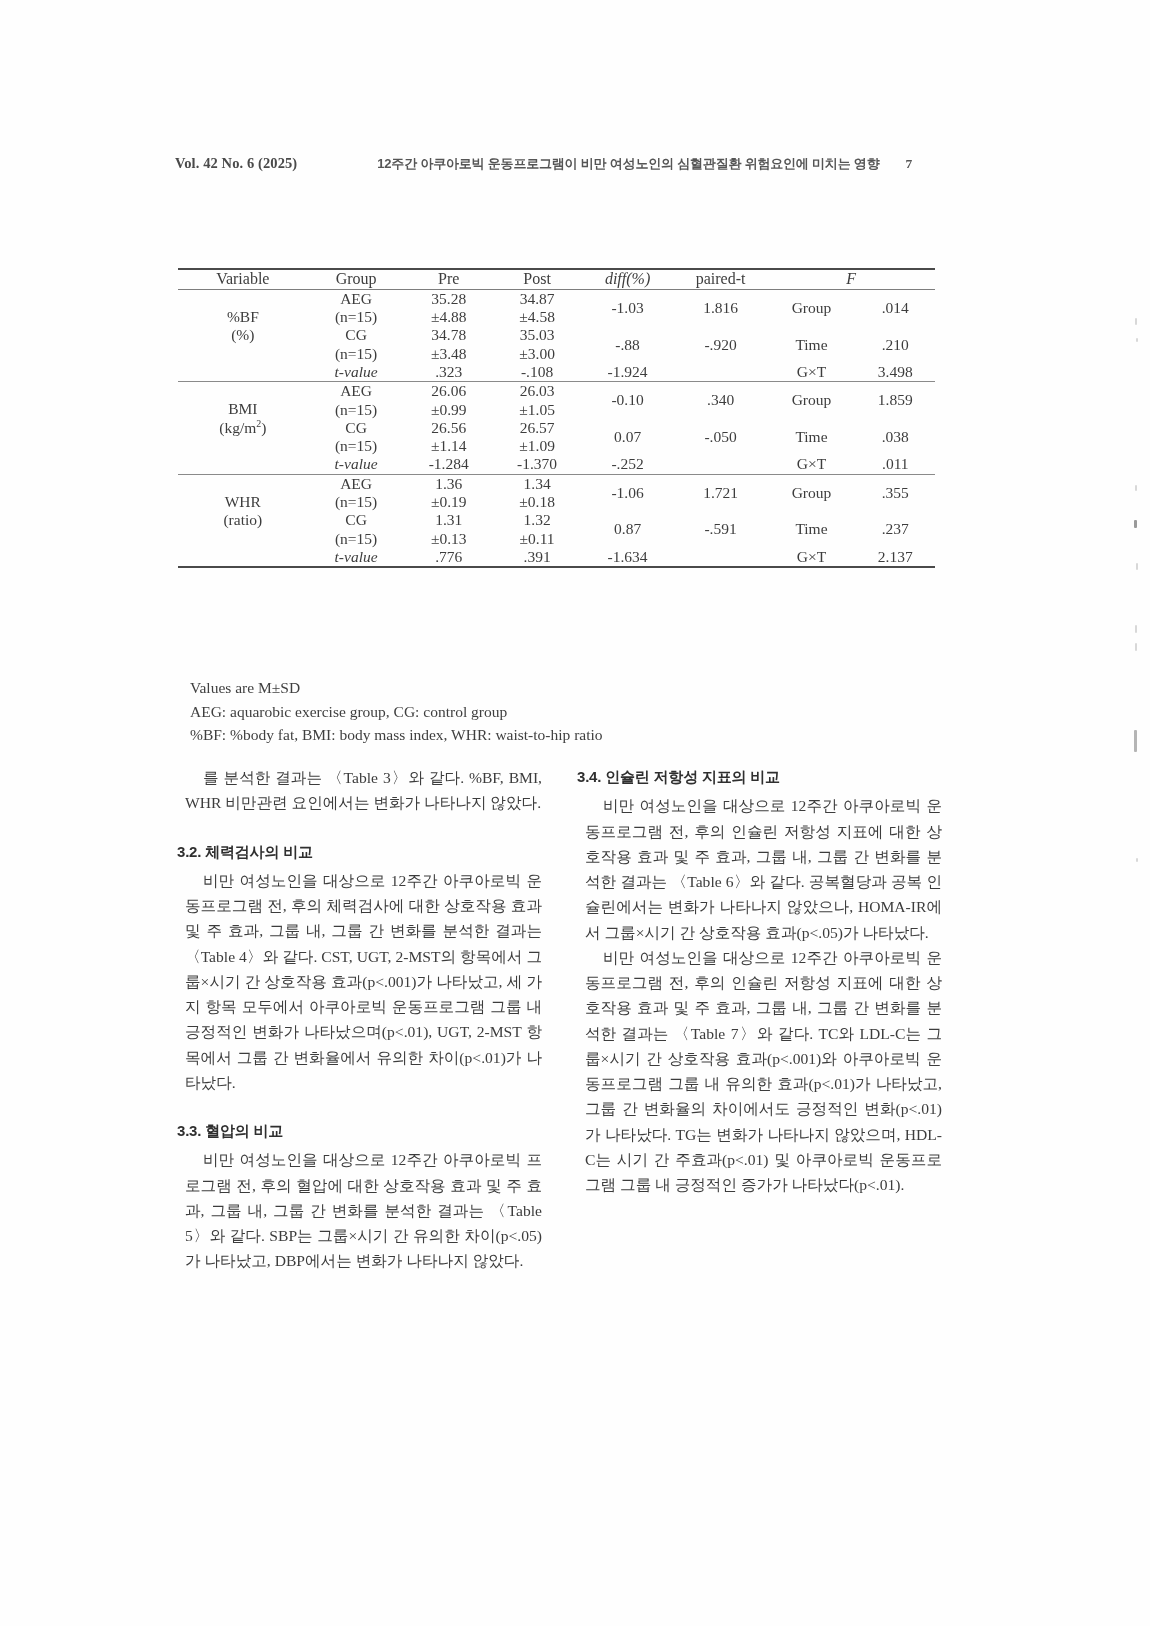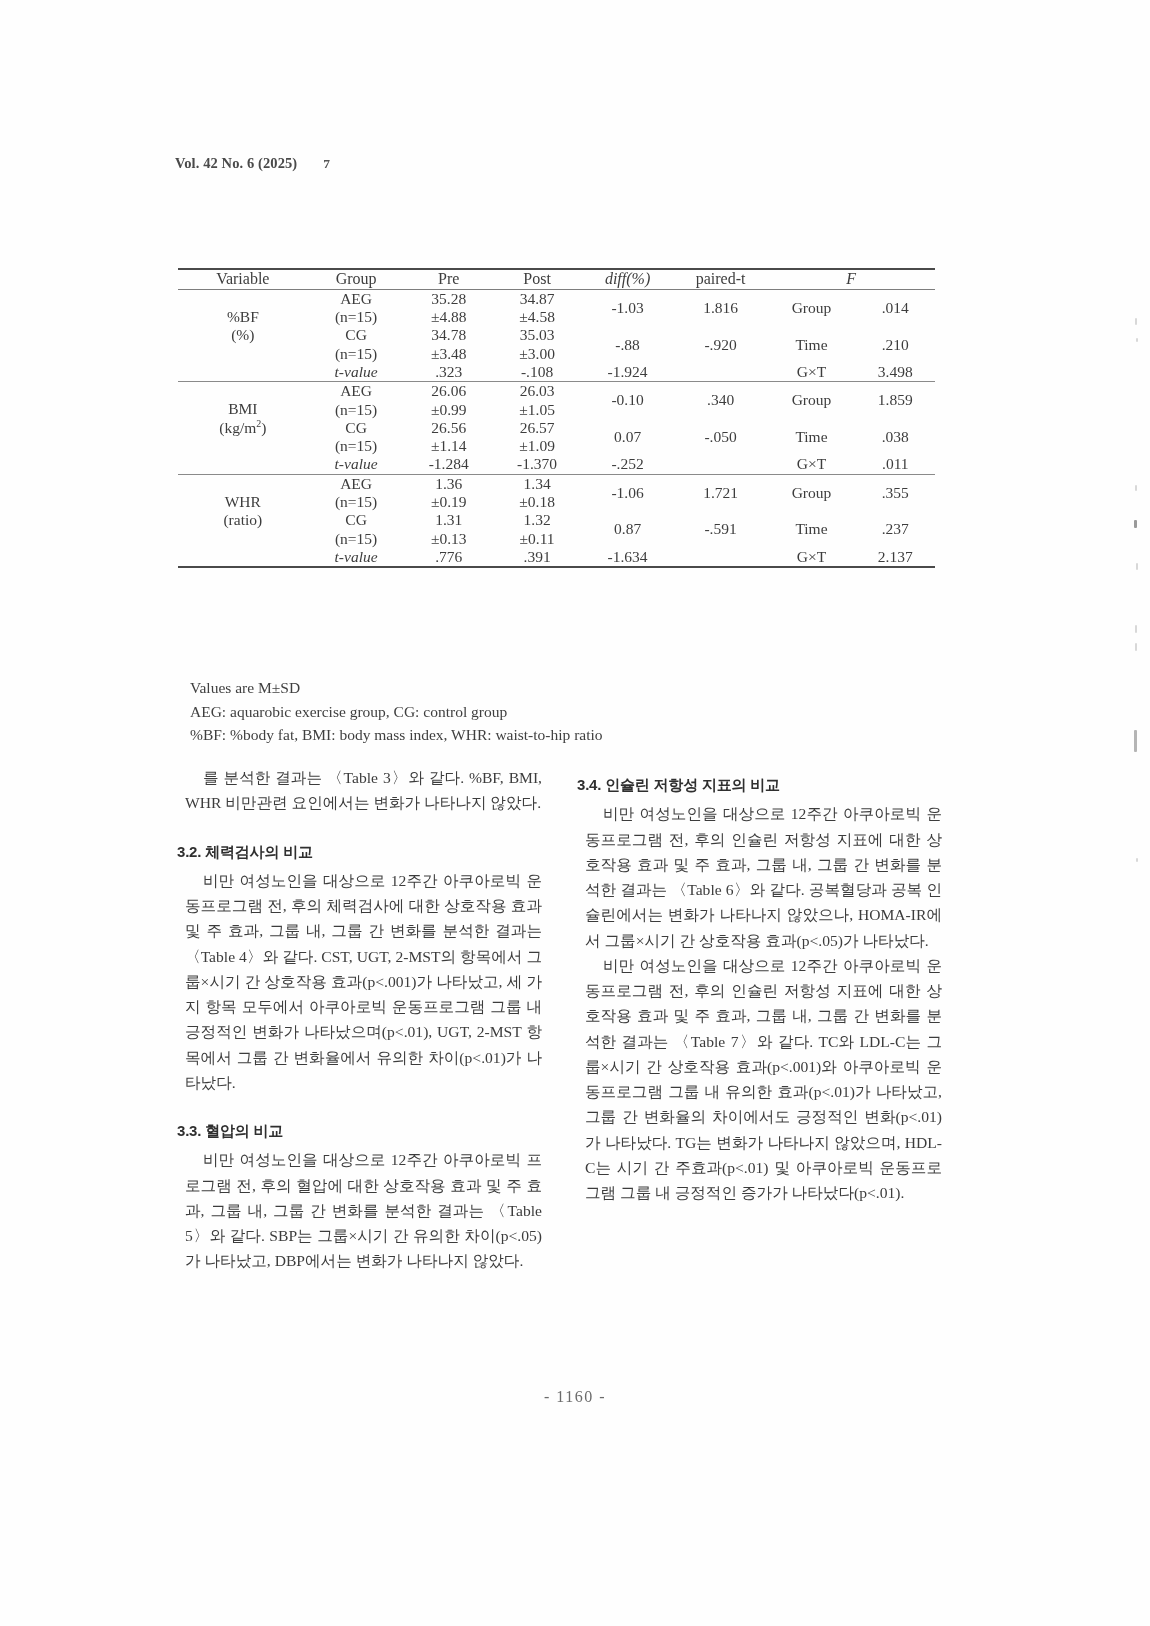--- a/index.html
+++ b/index.html
@@ -155,21 +155,21 @@
   .col-right { left: 577px; }
 
   .sec-head {
     font-family: "Liberation Sans", "DejaVu Sans", sans-serif;
     font-weight: bold;
     font-size: 15px;
     color: #2f2f2f;
     margin: 22px 0 4px 0;
     letter-spacing: -0.2px;
   }
-  .sec-head:first-child { margin-top: 8px; }
+  .sec-head:first-child { margin-top: 0; }
   p.para {
     margin: 0 0 0 8px;
     text-align: justify;
     text-justify: inter-character;
     text-indent: 18px;
     word-break: break-all;
   }
   p.para + .sec-head { margin-top: 24px; }
 
   
@@ -191,20 +191,21 @@
     border-radius: 1px;
   }
 </style>
 </head>
 <body>
 
 <div class="page">
 
   <div class="running-head">
     <span class="rh-vol">Vol. 42 No. 6 (2025)</span>
+    <span class="rh-title">12주간 아쿠아로빅 운동프로그램이 비만 여성노인의 심혈관질환 위험요인에 미치는 영향</span>
     <span class="rh-page">7</span>
   </div>
 
 
   <div class="tbl-wrap">
     <table class="data">
       <colgroup>
         <col class="c-var">
           <col class="c-grp">
           <col class="c-pre">
@@ -399,21 +400,20 @@
     <p class="para">비만 여성노인을 대상으로 12주간 아쿠아로빅 프로그램 전, 후의 혈압에 대한 상호작용 효과 및 주 효과, 그룹 내, 그룹 간 변화를 분석한 결과는 〈Table 5〉와 같다. SBP는 그룹×시기 간 유의한 차이(p&lt;.05)가 나타났고, DBP에서는 변화가 나타나지 않았다.</p>
   </div>
 
   <div class="col col-right">
     <div class="sec-head">3.4. 인슐린 저항성 지표의 비교</div>
     <p class="para">비만 여성노인을 대상으로 12주간 아쿠아로빅 운동프로그램 전, 후의 인슐린 저항성 지표에 대한 상호작용 효과 및 주 효과, 그룹 내, 그룹 간 변화를 분석한 결과는 〈Table 6〉와 같다. 공복혈당과 공복 인슐린에서는 변화가 나타나지 않았으나, HOMA-IR에서 그룹×시기 간 상호작용 효과(p&lt;.05)가 나타났다.</p>
 
     <p class="para">비만 여성노인을 대상으로 12주간 아쿠아로빅 운동프로그램 전, 후의 인슐린 저항성 지표에 대한 상호작용 효과 및 주 효과, 그룹 내, 그룹 간 변화를 분석한 결과는 〈Table 7〉와 같다. TC와 LDL-C는 그룹×시기 간 상호작용 효과(p&lt;.001)와 아쿠아로빅 운동프로그램 그룹 내 유의한 효과(p&lt;.01)가 나타났고, 그룹 간 변화율의 차이에서도 긍정적인 변화(p&lt;.01)가 나타났다. TG는 변화가 나타나지 않았으며, HDL-C는 시기 간 주효과(p&lt;.01) 및 아쿠아로빅 운동프로그램 그룹 내 긍정적인 증가가 나타났다(p&lt;.01).</p>
   </div>
 
-  <div class="folio">- 1160 -</div>
 
   <div class="speck" style="left:1135px; top:318px; width:2px; height:7px;"></div>
   <div class="speck" style="left:1136px; top:338px; width:2px; height:4px;"></div>
   <div class="speck" style="left:1135px; top:485px; width:2px; height:6px;"></div>
   <div class="speck" style="left:1134px; top:520px; width:3px; height:8px; background:#9a9a9a;"></div>
   <div class="speck" style="left:1136px; top:563px; width:2px; height:7px;"></div>
   <div class="speck" style="left:1135px; top:625px; width:2px; height:8px;"></div>
   <div class="speck" style="left:1135px; top:643px; width:2px; height:8px;"></div>
   <div class="speck" style="left:1134px; top:730px; width:3px; height:22px; background:#b5b5b5;"></div>
   <div class="speck" style="left:1136px; top:858px; width:2px; height:4px;"></div>

